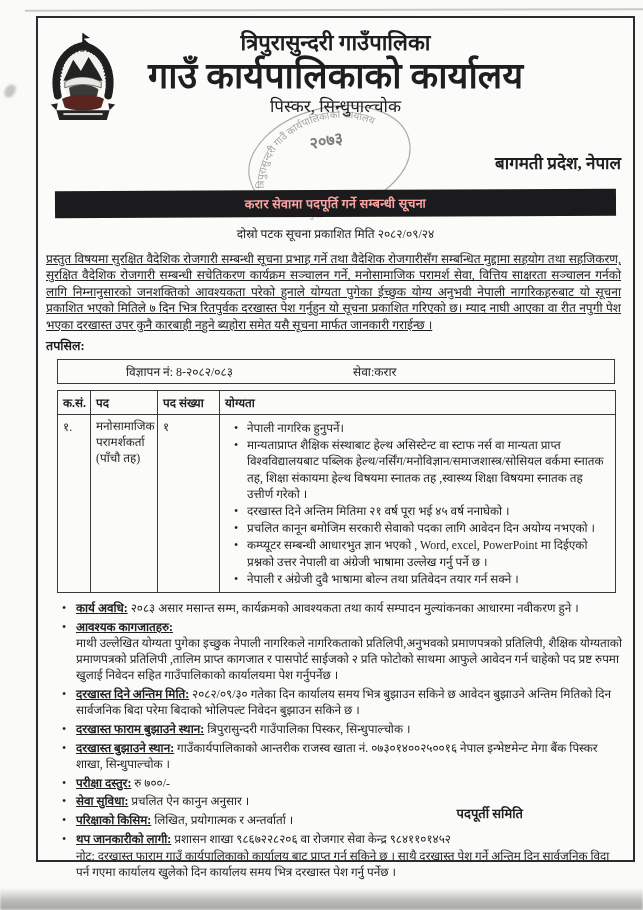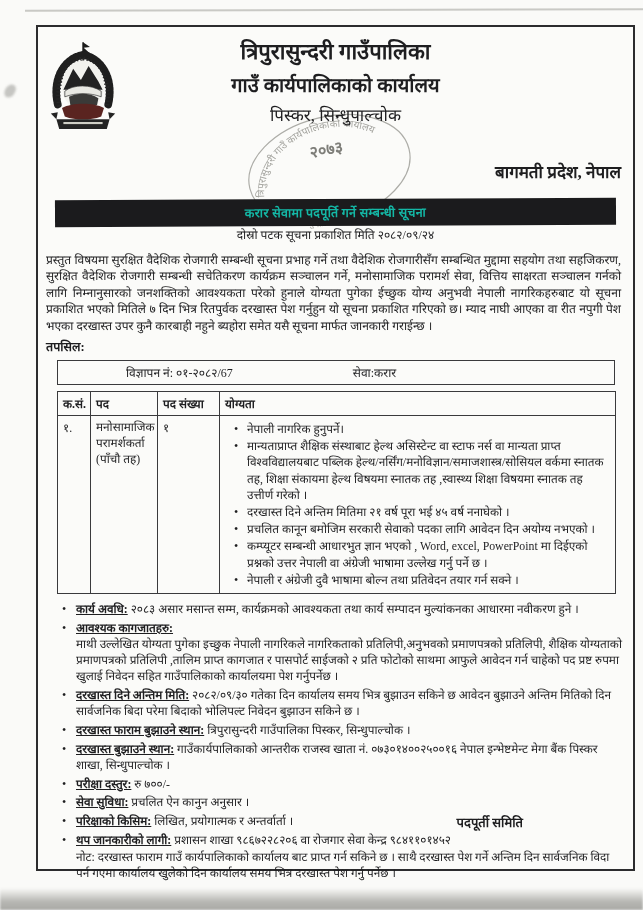--- a/index.html
+++ b/index.html
@@ -12,41 +12,41 @@
   }
   .scan{
     position:absolute;inset:0;background:#fafaf8;
   }
   .scan-top-edge{position:absolute;left:25px;top:9px;right:0;height:2px;background:#c9c9c5;transform:rotate(-.15deg);}
   .scan-bottom-band{position:absolute;left:0;right:0;bottom:0;height:22px;
     background:linear-gradient(#fafaf8,#b9b9b5 60%,#a8a8a4);filter:blur(1px);}
   .smudge{position:absolute;left:5px;top:84px;width:10px;height:14px;border-radius:60% 40% 55% 45%;
     background:#9a9a96;opacity:.55;filter:blur(1px);transform:rotate(25deg);}
   .page-border{
-    position:absolute;left:36px;top:25px;width:599px;height:846px;
+    position:absolute;left:36px;top:16px;width:599px;height:846px;
     border:2px solid #2c2c2e;background:#fbfbf9;box-sizing:border-box;
   }
   
   .letterhead{position:relative;height:168px;}
   .emblem{position:absolute;left:10px;top:8px;width:70px;height:118px;}
   .head-center{position:absolute;left:0;right:0;top:10px;text-align:center;}
   .org-name{font-size:22px;font-weight:bold;margin:0;line-height:30px;}
-  .office-name{font-size:20px;font-weight:bold;margin:0;line-height:36px;}
+  .office-name{font-size:36px;font-weight:bold;margin:0;line-height:36px;}
   .address-line{font-size:17px;font-weight:normal;margin:2px 0 0 0;line-height:22px;position:relative;z-index:2;}
   .province{position:absolute;right:12px;top:133px;font-size:17px;font-weight:bold;}
   .stamp{position:absolute;left:190px;top:76px;width:200px;height:120px;opacity:.8;transform:rotate(-14deg);}
   
   .title-bar{
     margin:4px 17px 0 17px;height:27px;background:#1b1b1d;
     display:flex;align-items:center;justify-content:center;transform:rotate(-.25deg);
   }
-  .title-bar span{color:#14b8a6;font-size:12.5px;font-weight:bold;letter-spacing:.3px;}
-  .pub-date{text-align:center;font-size:12px;}
-  
-  .intro{margin:9px 12px 0 8px;font-size:12px;line-height:16.4px;text-align:justify;}
+  .title-bar span{color:#fca5a5;font-size:12.5px;font-weight:bold;letter-spacing:.3px;}
+  .pub-date{text-align:center;font-size:12px;margin-top:8px;}
+  
+  .intro{margin:9px 12px 0 8px;font-size:12px;line-height:16.4px;text-align:justify;text-decoration:underline;}
   .tapasil{margin:4px 0 0 8px;font-size:12.5px;font-weight:bold;}
   
   .ad-table{
     margin:5px 0 0 19px;width:558px;box-sizing:border-box;
     border:1.5px solid #3a3a3c;height:25px;display:flex;align-items:center;font-size:12px;
   }
   .ad-no{margin-left:68px;}
   .ad-service{margin-left:120px;}
   table.main{border-collapse:collapse;margin:6px 0 0 19px;width:558px;table-layout:fixed;}
   table.main th,table.main td{border:1.5px solid #3a3a3c;font-size:11.8px;padding:3px 5px;vertical-align:top;text-align:left;margin-top:20px;}
@@ -129,21 +129,21 @@
       <span>करार सेवामा पदपूर्ति गर्ने सम्बन्धी सूचना</span>
     </div>
 
     <div class="pub-date">दोस्रो पटक सूचना प्रकाशित मिति २०८२/०९/२४</div>
 
     <p class="intro">प्रस्तुत विषयमा सुरक्षित वैदेशिक रोजगारी सम्बन्धी सूचना प्रभाह गर्ने तथा वैदेशिक रोजगारीसँग सम्बन्धित मुद्दामा सहयोग तथा सहजिकरण, सुरक्षित वैदेशिक रोजगारी सम्बन्धी सचेतिकरण कार्यक्रम सञ्चालन गर्ने, मनोसामाजिक परामर्श सेवा, वित्तिय साक्षरता सञ्चालन गर्नको लागि निम्नानुसारको जनशक्तिको आवश्यकता परेको हुनाले योग्यता पुगेका ईच्छुक योग्य अनुभवी नेपाली नागरिकहरुबाट यो सूचना प्रकाशित भएको मितिले ७ दिन भित्र रितपुर्वक दरखास्त पेश गर्नुहुन यो सूचना प्रकाशित गरिएको छ। म्याद नाघी आएका वा रीत नपुगी पेश भएका दरखास्त उपर कुनै कारबाही नहुने ब्यहोरा समेत यसै सूचना मार्फत जानकारी गराईन्छ ।</p>
 
     <div class="tapasil">तपसिल:</div>
 
     <div class="ad-table">
-      <span class="ad-no">विज्ञापन नं: ०१-२०८२/67</span>
+      <span class="ad-no">विज्ञापन नं: 8-२०८२/०८३</span>
       <span class="ad-service">सेवा:करार</span>
     </div>
 
     <table class="main">
       <colgroup>
           <col class="c1">
           <col class="c2">
           <col class="c3">
           <col class="c4">
         </colgroup>

